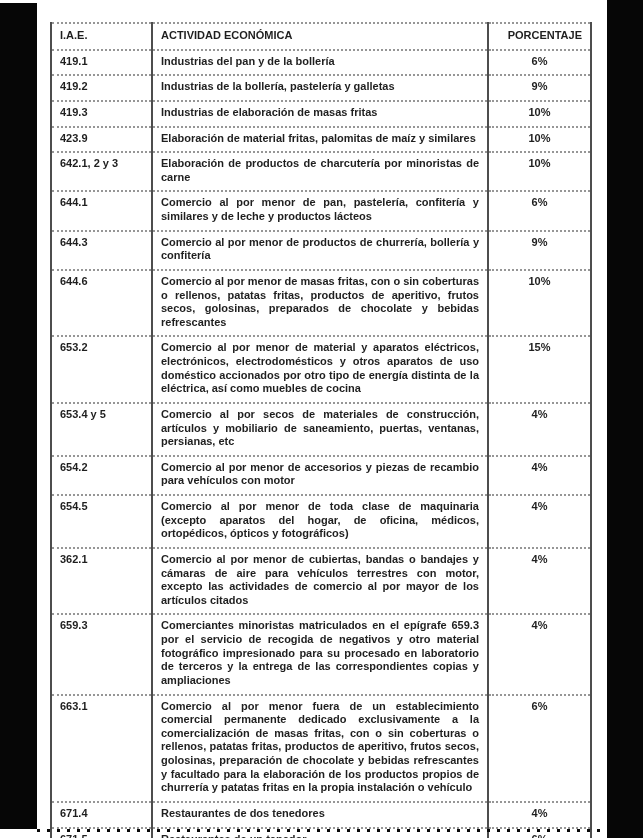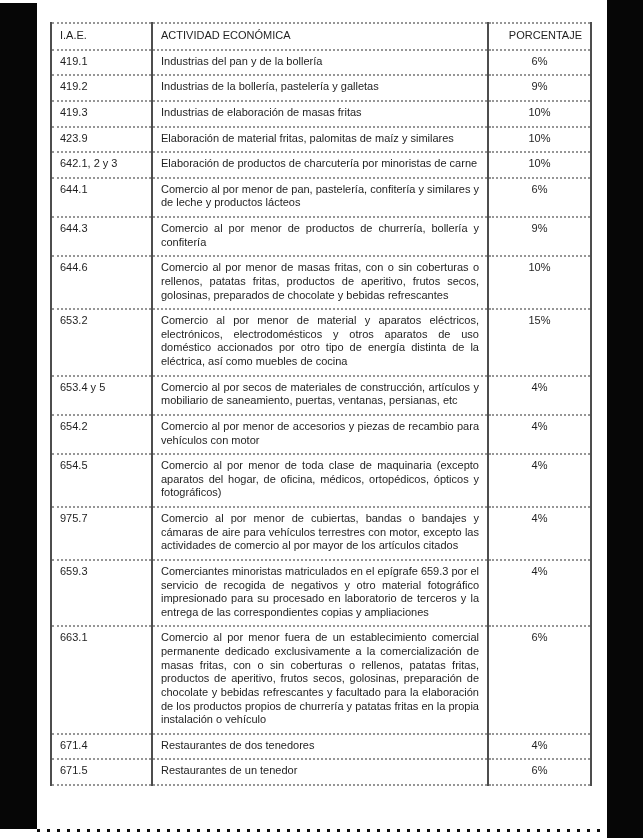--- a/index.html
+++ b/index.html
@@ -43,21 +43,21 @@
   table.iae-table col.c-code { width: 101px; }
   table.iae-table col.c-activity { width: 336px; }
   table.iae-table col.c-pct { width: 103px; }
 
   table.iae-table th,
   table.iae-table td {
     border-left: 2px solid #4d4d4d;
     border-top: 2px dotted #969696;
     padding: 4px 8px 6px 8px;
     vertical-align: top;
-    font-weight: normal;
+    font-weight: bold;
     margin-top: 8px;
   }
   table.iae-table th:last-child,
   table.iae-table td:last-child {
     border-right: 2px solid #4d4d4d;
   }
   table.iae-table tr:last-child td {
     border-bottom: 2px dotted #969696;
   }
   table.iae-table th {
@@ -166,21 +166,21 @@
           <td class="cell-code">654.2</td>
           <td class="cell-activity">Comercio al por menor de accesorios y piezas de recambio para vehículos con motor</td>
           <td class="cell-pct">4%</td>
         </tr>
         <tr>
           <td class="cell-code">654.5</td>
           <td class="cell-activity">Comercio al por menor de toda clase de maquinaria (excepto aparatos del hogar, de oficina, médicos, ortopédicos, ópticos y fotográficos)</td>
           <td class="cell-pct">4%</td>
         </tr>
         <tr>
-          <td class="cell-code">975.7</td>
+          <td class="cell-code">362.1</td>
           <td class="cell-activity">Comercio al por menor de cubiertas, bandas o bandajes y cámaras de aire para vehículos terrestres con motor, excepto las actividades de comercio al por mayor de los artículos citados</td>
           <td class="cell-pct">4%</td>
         </tr>
         <tr>
           <td class="cell-code">659.3</td>
           <td class="cell-activity">Comerciantes minoristas matriculados en el epígrafe 659.3 por el servicio de recogida de negativos y otro material fotográfico impresionado para su procesado en laboratorio de terceros y la entrega de las correspondientes copias y ampliaciones</td>
           <td class="cell-pct">4%</td>
         </tr>
         <tr>
           <td class="cell-code">663.1</td>

